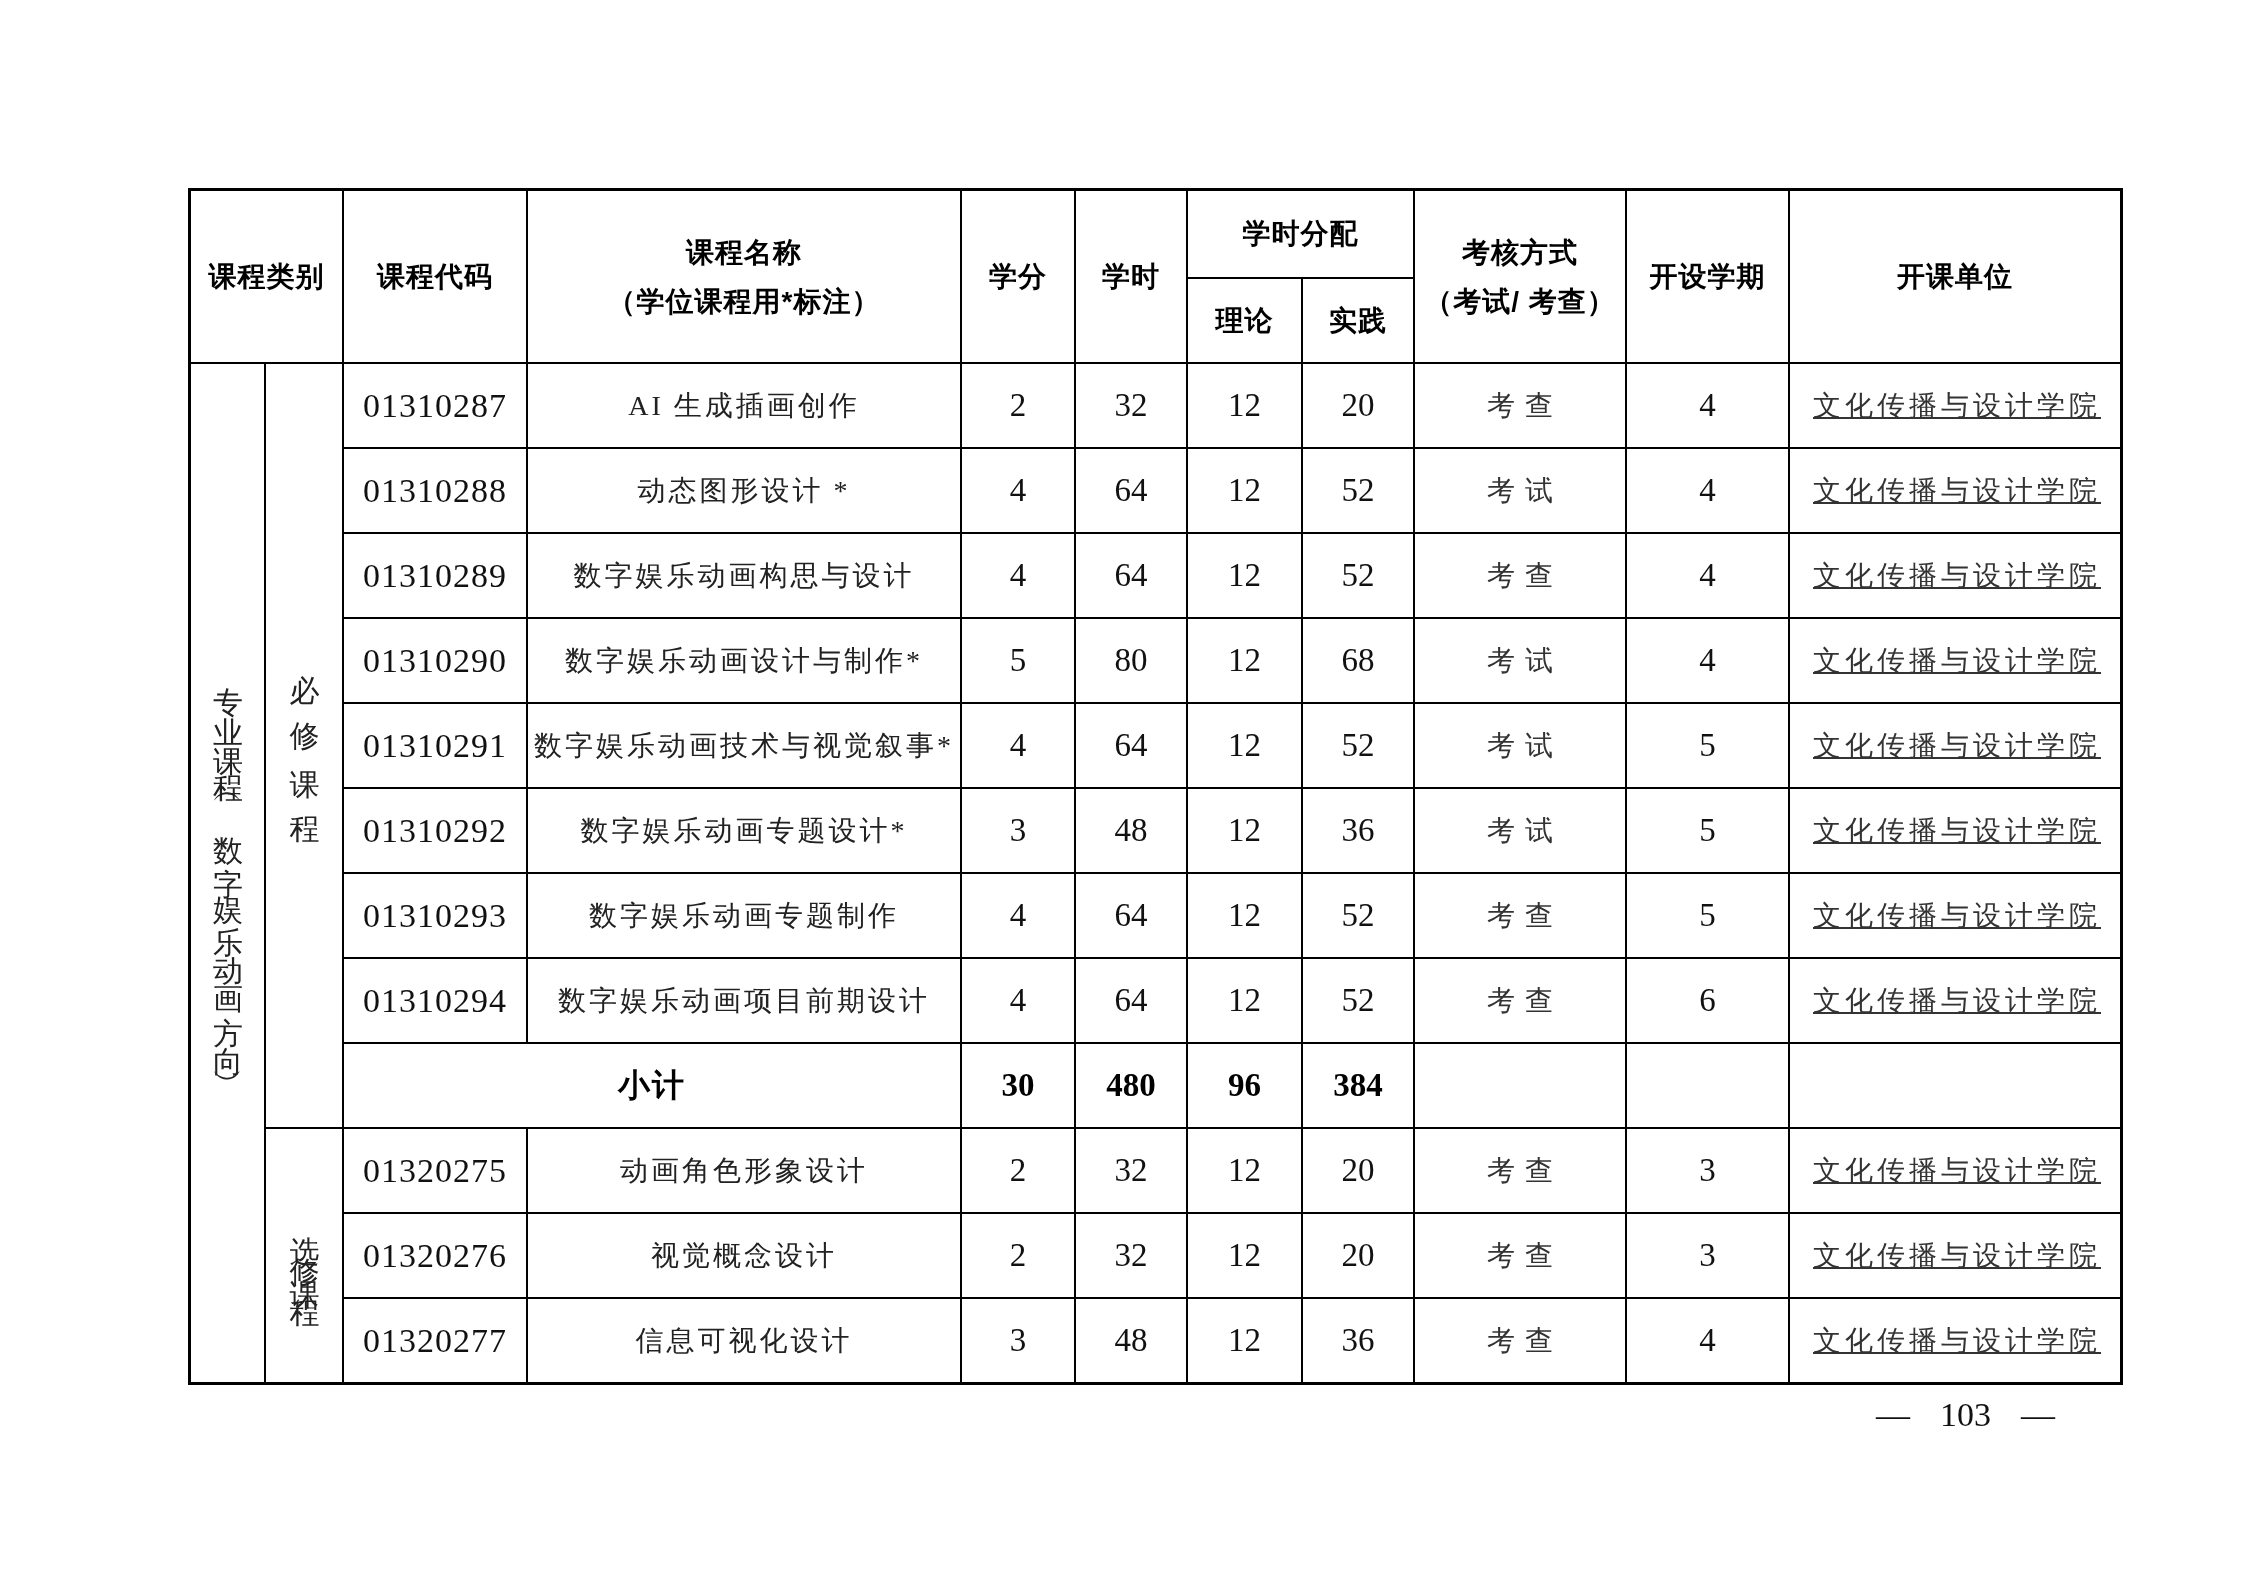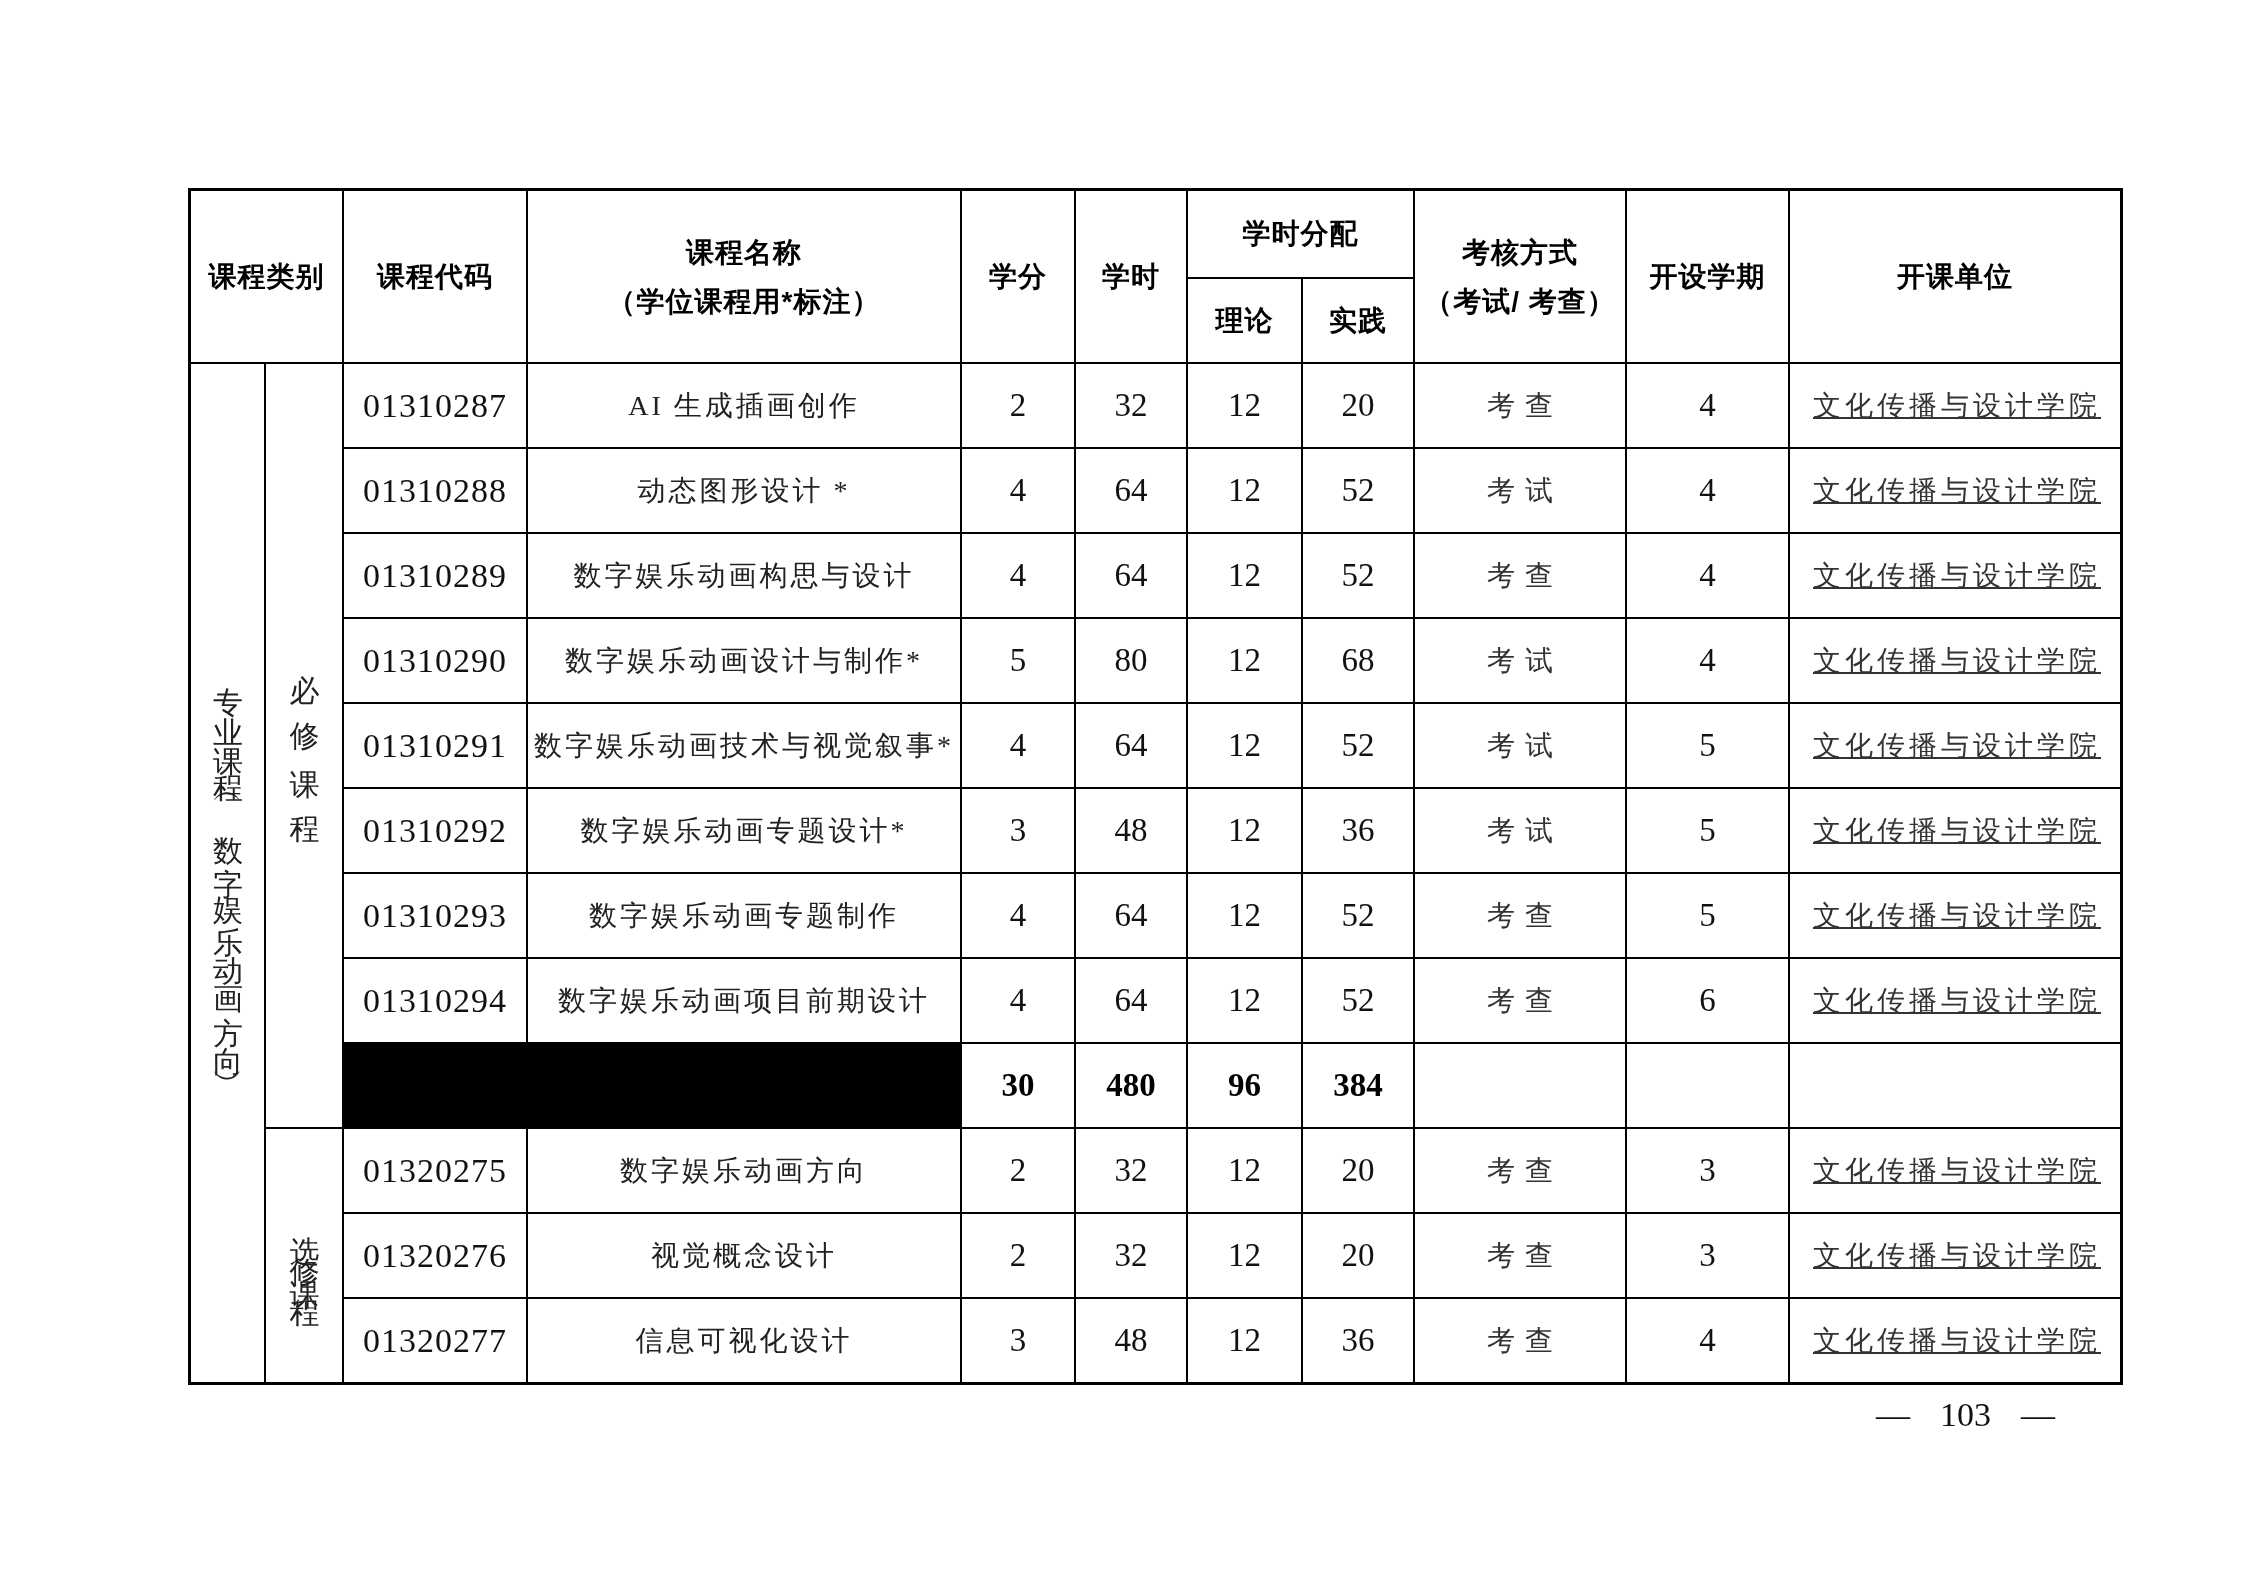--- a/index.html
+++ b/index.html
@@ -171,30 +171,31 @@
   <div class="c code" style="grid-area:10/3">01310294</div>
   <div class="c name" style="grid-area:10/4">数字娱乐动画项目前期设计</div>
   <div class="c num" style="grid-area:10/5">4</div>
   <div class="c num" style="grid-area:10/6">64</div>
   <div class="c num" style="grid-area:10/7">12</div>
   <div class="c num" style="grid-area:10/8">52</div>
   <div class="c exam" style="grid-area:10/9">考查</div>
   <div class="c num" style="grid-area:10/10">6</div>
   <div class="c unit" style="grid-area:10/11">文化传播与设计学院</div>
 
+  <div class="c subtotal-label" style="grid-area:11/3/12/5">小计</div>
   <div class="c subtotal-num" style="grid-area:11/5">30</div>
   <div class="c subtotal-num" style="grid-area:11/6">480</div>
   <div class="c subtotal-num" style="grid-area:11/7">96</div>
   <div class="c subtotal-num" style="grid-area:11/8">384</div>
   <div class="c" style="grid-area:11/9"></div>
   <div class="c" style="grid-area:11/10"></div>
   <div class="c" style="grid-area:11/11"></div>
 
   <div class="c code" style="grid-area:12/3">01320275</div>
-  <div class="c name" style="grid-area:12/4">数字娱乐动画方向</div>
+  <div class="c name" style="grid-area:12/4">动画角色形象设计</div>
   <div class="c num" style="grid-area:12/5">2</div>
   <div class="c num" style="grid-area:12/6">32</div>
   <div class="c num" style="grid-area:12/7">12</div>
   <div class="c num" style="grid-area:12/8">20</div>
   <div class="c exam" style="grid-area:12/9">考查</div>
   <div class="c num" style="grid-area:12/10">3</div>
   <div class="c unit" style="grid-area:12/11">文化传播与设计学院</div>
 
   <div class="c code" style="grid-area:13/3">01320276</div>
   <div class="c name" style="grid-area:13/4">视觉概念设计</div>

